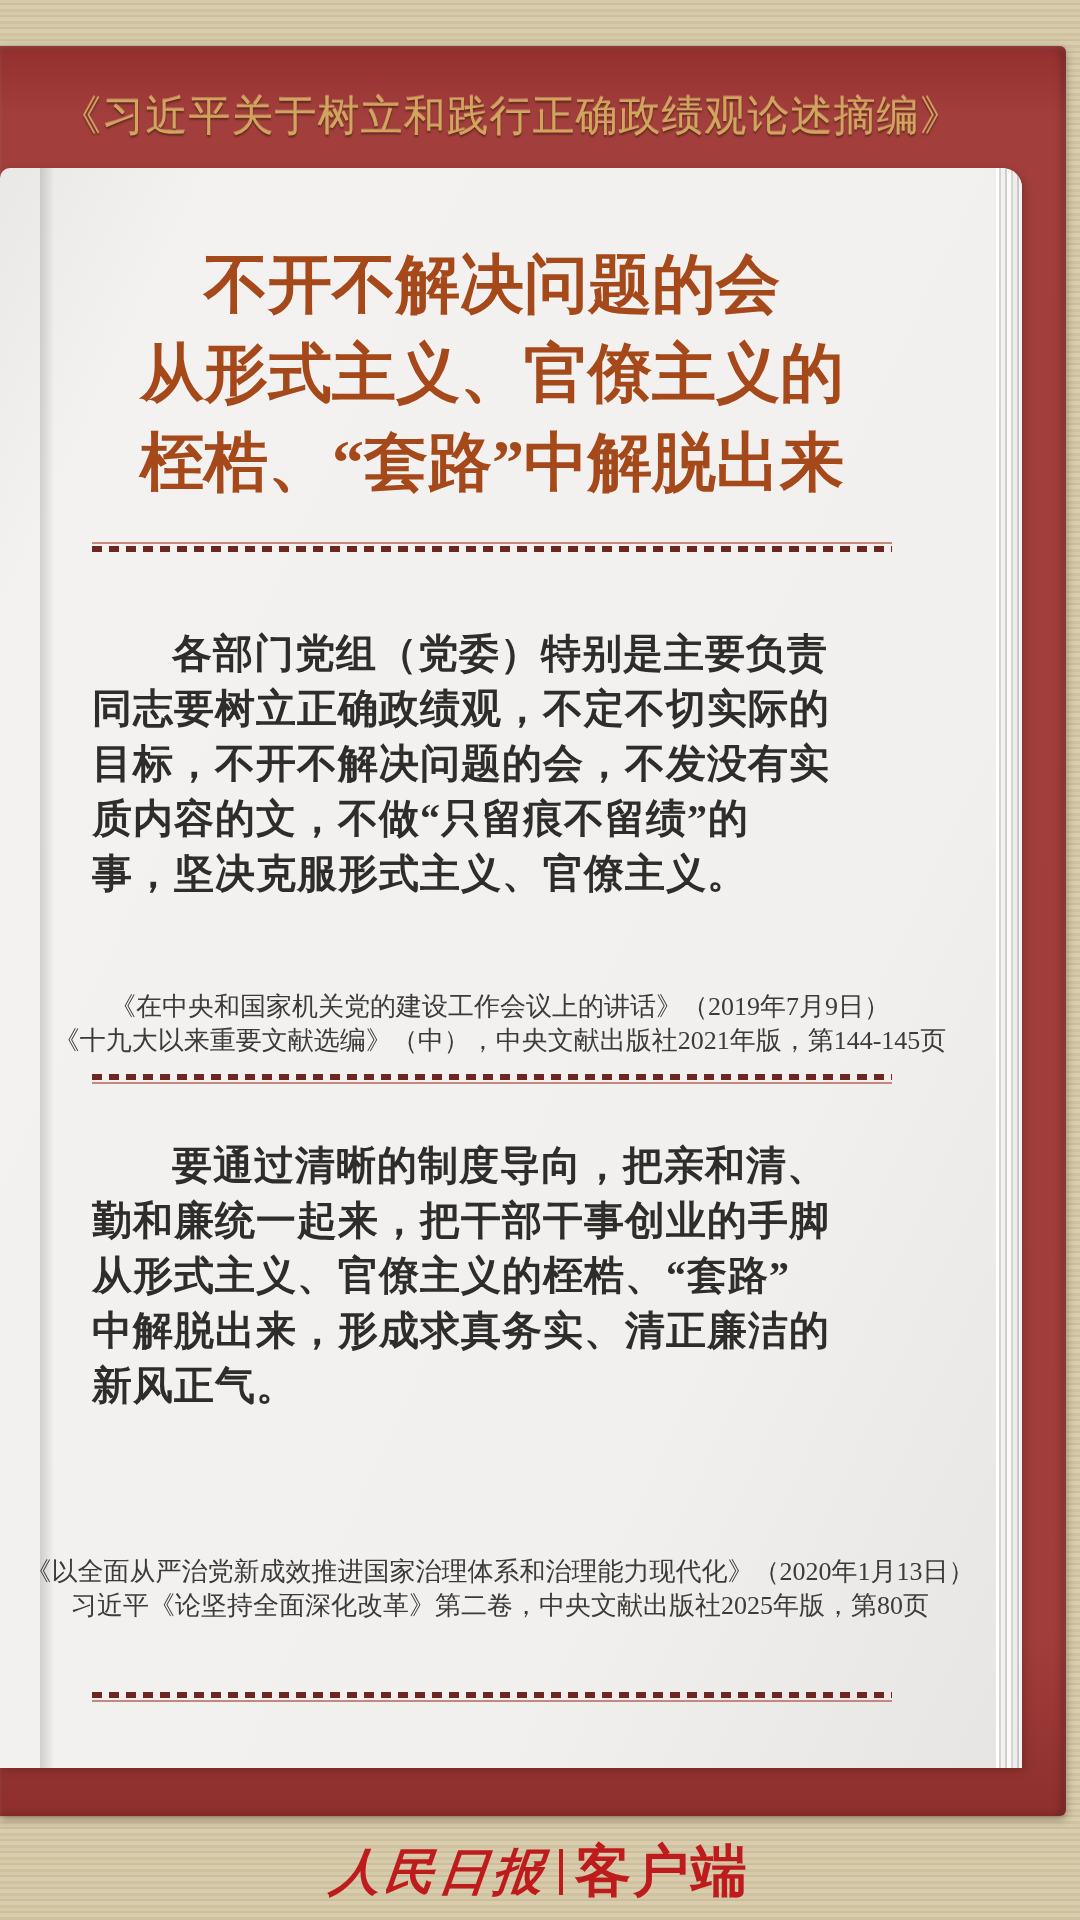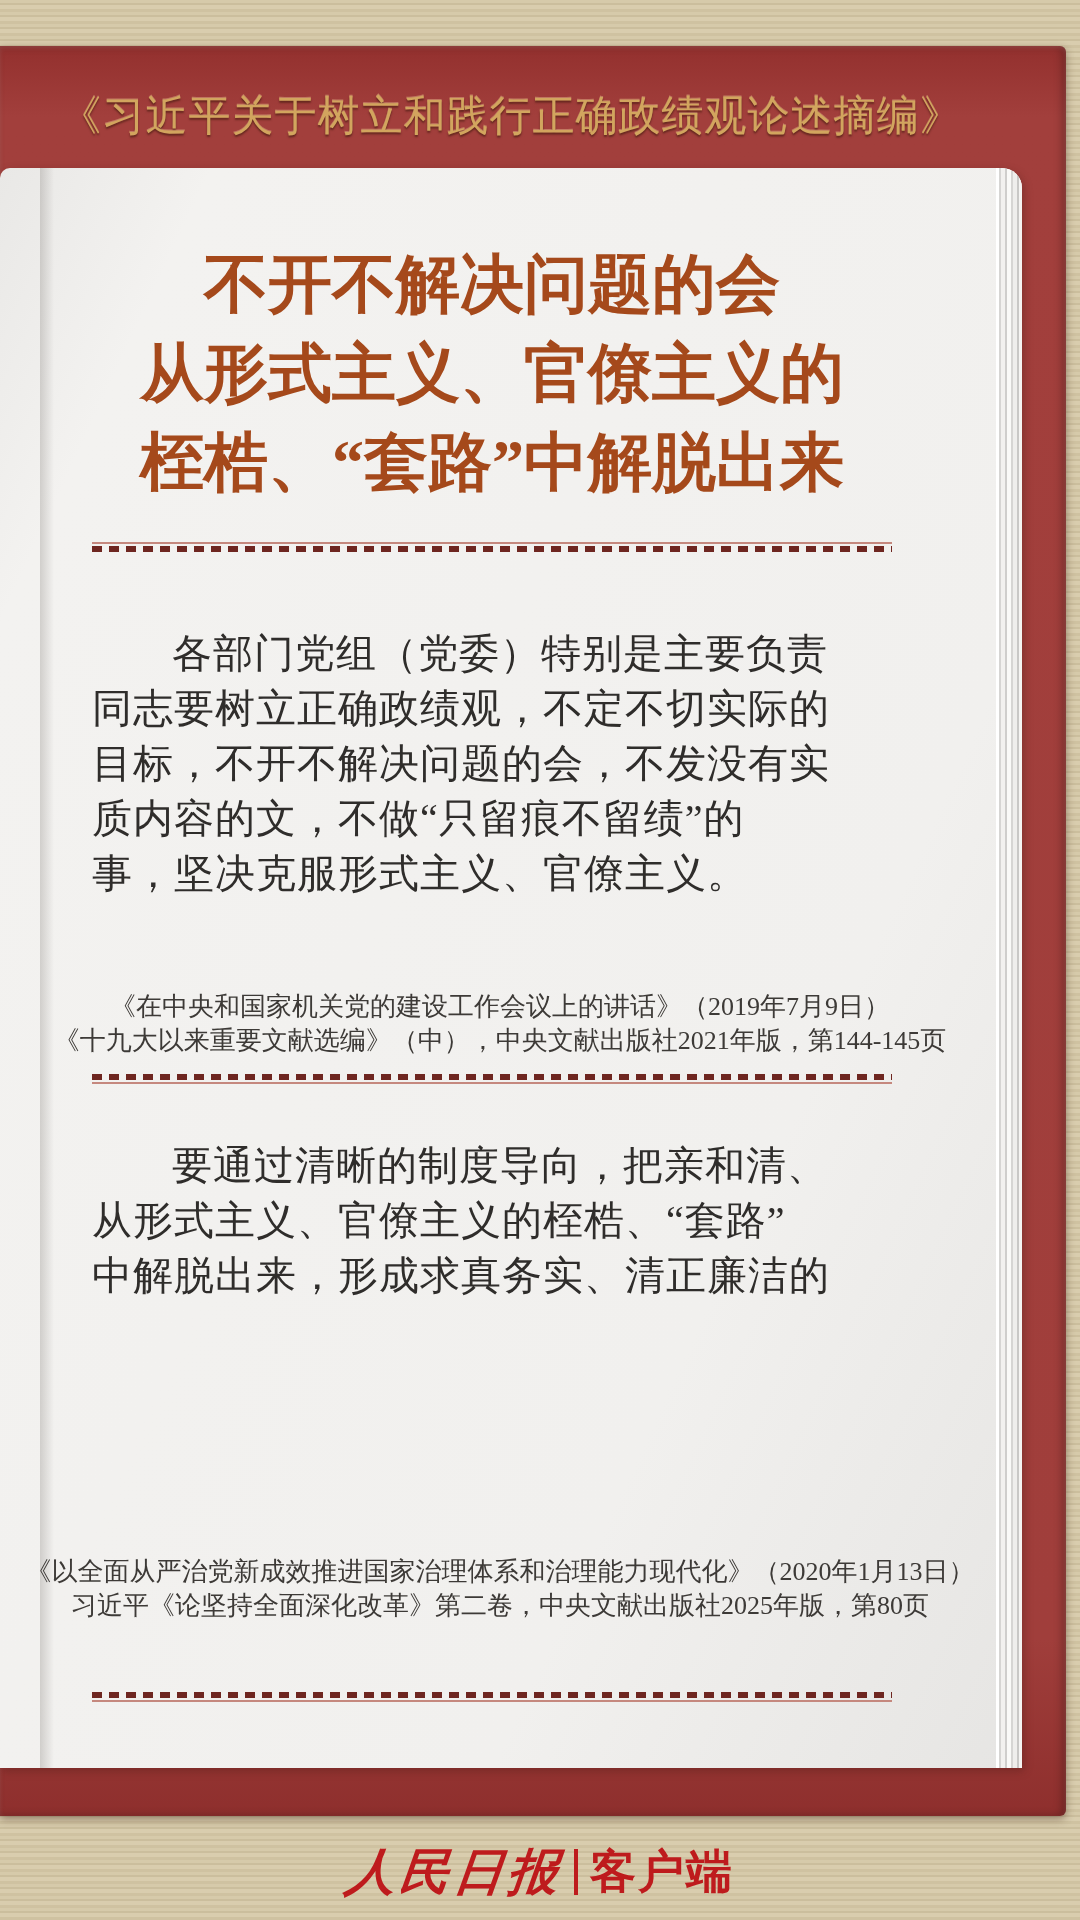--- a/index.html
+++ b/index.html
@@ -38,31 +38,31 @@
   .heading{position:absolute;left:92px;top:240px;width:800px;text-align:center;
     color:#a5491b;font-weight:900;font-size:64px;line-height:89px;font-family:"Liberation Serif",serif;}
   
   .sep{position:absolute;left:92px;width:800px;}
   .sep .dash{height:6px;background:repeating-linear-gradient(90deg,#6e2620 0 10px,rgba(0,0,0,0) 10px 17px);}
   .sep .solid{height:2px;background:#c5887e;}
   .sep .gap{height:2px;}
   
   .para{position:absolute;left:92px;width:810px;color:#2f2d2b;
     font-size:40px;line-height:55px;letter-spacing:1px;}
-  .para .line{white-space:nowrap;}
+  .para .line{white-space:nowrap;font-weight:bold;}
   .para .line:first-child{text-indent:2em;}
   
   .cite{position:absolute;text-align:center;color:#3d3a37;font-size:26px;line-height:34px;}
   .cite .line{white-space:nowrap;}
   
   .footer{position:absolute;left:0;top:1840px;width:1080px;height:64px;
     display:flex;align-items:center;justify-content:center;gap:12px;color:#be1b1d;}
   .logo-script{font-size:50px;font-weight:700;font-style:italic;transform:skewX(-6deg);letter-spacing:4px;}
   .logo-bar{width:4px;height:46px;background:#be1b1d;}
-  .logo-client{font-size:46px;font-weight:900;letter-spacing:2px;font-family:"Liberation Sans",sans-serif;}
+  .logo-client{font-size:56px;font-weight:900;letter-spacing:2px;font-family:"Liberation Sans",sans-serif;}
 </style>
 </head>
 <body>
 
 <div id="canvas">
 
   <div class="book"></div>
 
   <div class="banner">《习近平关于树立和践行正确政绩观论述摘编》</div>
 
@@ -96,22 +96,24 @@
     </div>
 
   <div class="sep" style="top:1074px">
     <div class="dash"></div>
     <div class="gap"></div>
     <div class="solid"></div>
   </div>
 
   <div class="para" style="top:1138px">
       <div class="line">要通过清晰的制度导向，把亲和清、</div>
+      <div class="line">勤和廉统一起来，把干部干事创业的手脚</div>
       <div class="line">从形式主义、官僚主义的桎梏、“套路”</div>
       <div class="line">中解脱出来，形成求真务实、清正廉洁的</div>
+      <div class="line">新风正气。</div>
     </div>
 
   <div class="cite" style="top:1555px;left:20px;width:960px">
       <div class="line">《以全面从严治党新成效推进国家治理体系和治理能力现代化》（2020年1月13日）</div>
       <div class="line">习近平《论坚持全面深化改革》第二卷，中央文献出版社2025年版，第80页</div>
     </div>
 
   <div class="sep" style="top:1692px">
     <div class="dash"></div>
     <div class="gap"></div>

